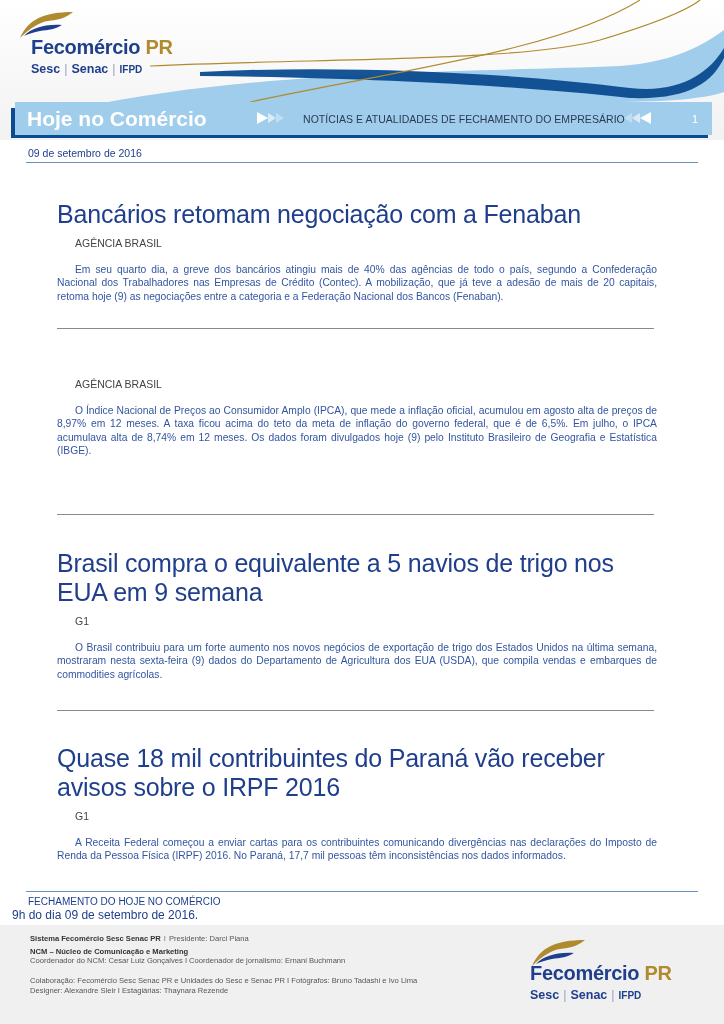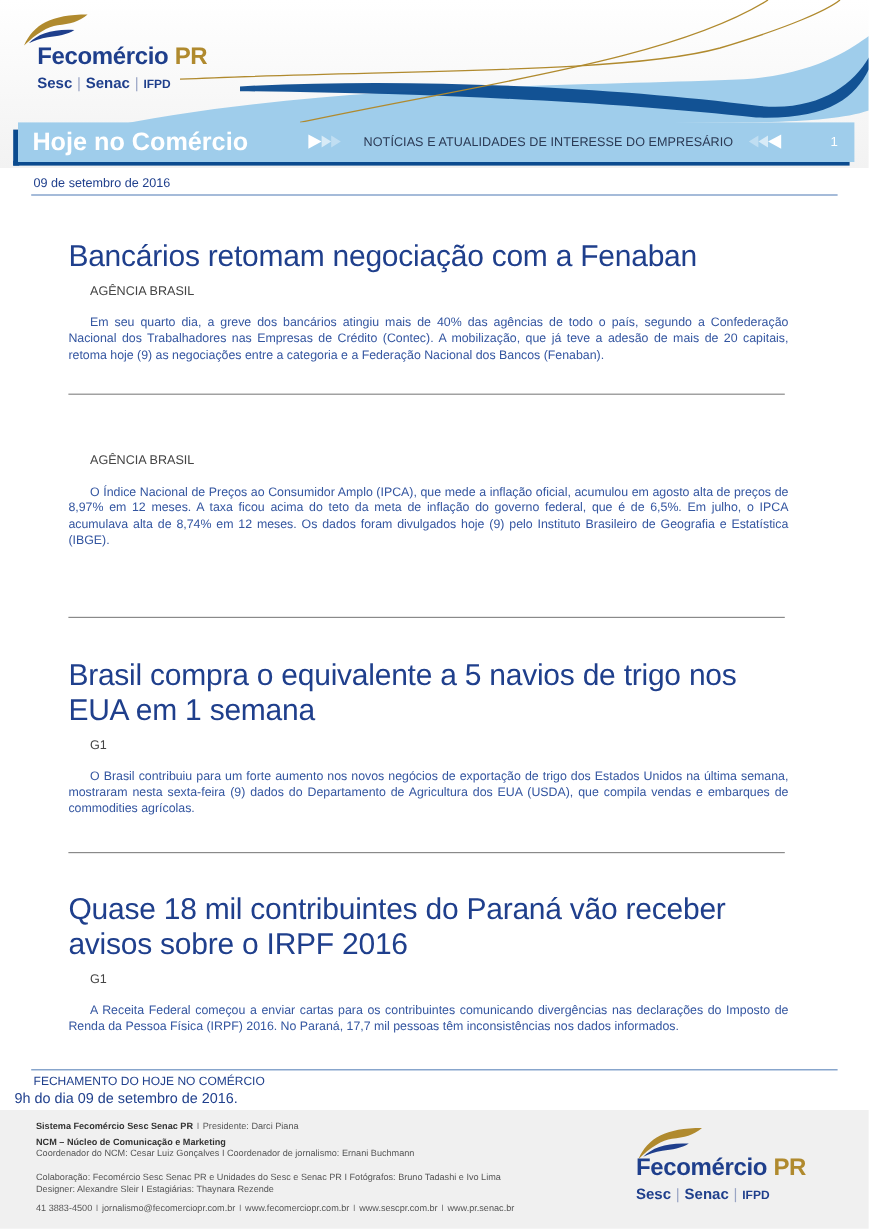--- a/index.html
+++ b/index.html
@@ -87,21 +87,21 @@
 
 <div class="title-bar-shadow-left"></div>
 <div class="title-bar-shadow-bottom"></div>
 <div class="title-bar"></div>
 <div class="title-main">Hoje no Comércio</div>
 <div class="arrows-right">
   <div class="tri tri-r op1"></div>
     <div class="tri tri-r s op2"></div>
     <div class="tri tri-r s op3"></div>
 </div>
-<div class="tagline">NOTÍCIAS E ATUALIDADES DE INTERESSE DO EMPRESÁRIO</div>
+<div class="tagline">NOTÍCIAS E ATUALIDADES DE FECHAMENTO DO EMPRESÁRIO</div>
 <div class="arrows-left">
   <div class="tri tri-l s op3"></div>
     <div class="tri tri-l s op2"></div>
     <div class="tri tri-l op1"></div>
 </div>
 <div class="page-number">1</div>
 
 <div class="date">09 de setembro de 2016</div>
 <div class="date-rule"></div>
 
@@ -112,21 +112,21 @@
 </div>
 <div class="article-rule" style="top:328px;"></div>
 
 <div class="article" style="top:370px;">
   <div class="source">AGÊNCIA BRASIL</div>
   <div class="body">O Índice Nacional de Preços ao Consumidor Amplo (IPCA), que mede a inflação oficial, acumulou em agosto alta de preços de 8,97% em 12 meses. A taxa ficou acima do teto da meta de inflação do governo federal, que é de 6,5%. Em julho, o IPCA acumulava alta de 8,74% em 12 meses. Os dados foram divulgados hoje (9) pelo Instituto Brasileiro de Geografia e Estatística (IBGE).</div>
 </div>
 <div class="article-rule" style="top:514px;"></div>
 
 <div class="article" style="top:549px;">
-  <h2>Brasil compra o equivalente a 5 navios de trigo nos EUA em 1 semana</h2>
+  <h2>Brasil compra o equivalente a 5 navios de trigo nos EUA em 9 semana</h2>
   <div class="source">G1</div>
   <div class="body">O Brasil contribuiu para um forte aumento nos novos negócios de exportação de trigo dos Estados Unidos na última semana, mostraram nesta sexta-feira (9) dados do Departamento de Agricultura dos EUA (USDA), que compila vendas e embarques de commodities agrícolas.</div>
 </div>
 <div class="article-rule" style="top:710px;"></div>
 
 <div class="article" style="top:744px;">
   <h2>Quase 18 mil contribuintes do Paraná vão receber avisos sobre o IRPF 2016</h2>
   <div class="source">G1</div>
   <div class="body">A Receita Federal começou a enviar cartas para os contribuintes comunicando divergências nas declarações do Imposto de Renda da Pessoa Física (IRPF) 2016. No Paraná, 17,7 mil pessoas têm inconsistências nos dados informados.</div>
 </div>
@@ -136,23 +136,20 @@
 <div class="close-sub">9h do dia 09 de setembro de 2016.</div>
 
 <div class="footer">
   <div class="line" style="top:9px;">
     <b>Sistema Fecomércio Sesc Senac PR</b><span class="bar">I</span><span>Presidente: Darci Piana</span>
   </div>
   <div class="line" style="top:22px;"><b>NCM – Núcleo de Comunicação e Marketing</b></div>
   <div class="line" style="top:31px;">Coordenador do NCM: Cesar Luiz Gonçalves I Coordenador de jornalismo: Ernani Buchmann</div>
   <div class="line" style="top:51px;">Colaboração: Fecomércio Sesc Senac PR e Unidades do Sesc e Senac PR I Fotógrafos: Bruno Tadashi e Ivo Lima</div>
   <div class="line" style="top:61px;">Designer: Alexandre Sleir I Estagiárias: Thaynara Rezende</div>
-  <div class="line" style="top:77px;">
-    <span>41 3883-4500</span><span class="bar">I</span><span>jornalismo@fecomerciopr.com.br</span><span class="bar">I</span><span>www.fecomerciopr.com.br</span><span class="bar">I</span><span>www.sescpr.com.br</span><span class="bar">I</span><span>www.pr.senac.br</span>
-  </div>
 </div>
 
 <div class="footer-logo">
   <svg class="wing" width="60" height="32" viewBox="0 0 60 32">
     <path d="M2 30 C 10 12, 25 4, 55 4 C 48 10, 40 12, 30 13 C 22 14, 12 20, 2 30 Z" fill="#b08a2e"></path>
     <path d="M6 28 C 14 20, 26 16, 44 17 C 38 21, 30 22, 22 23 C 16 24, 10 26, 6 28 Z" fill="#1f3f8c"></path>
   </svg>
   <div class="brand"><span>Fecomércio</span> <span class="pr">PR</span></div>
   <div class="subbrand"><span>Sesc</span><span class="sep">|</span><span>Senac</span><span class="sep">|</span><span class="small">IFPD</span></div>
 </div>

